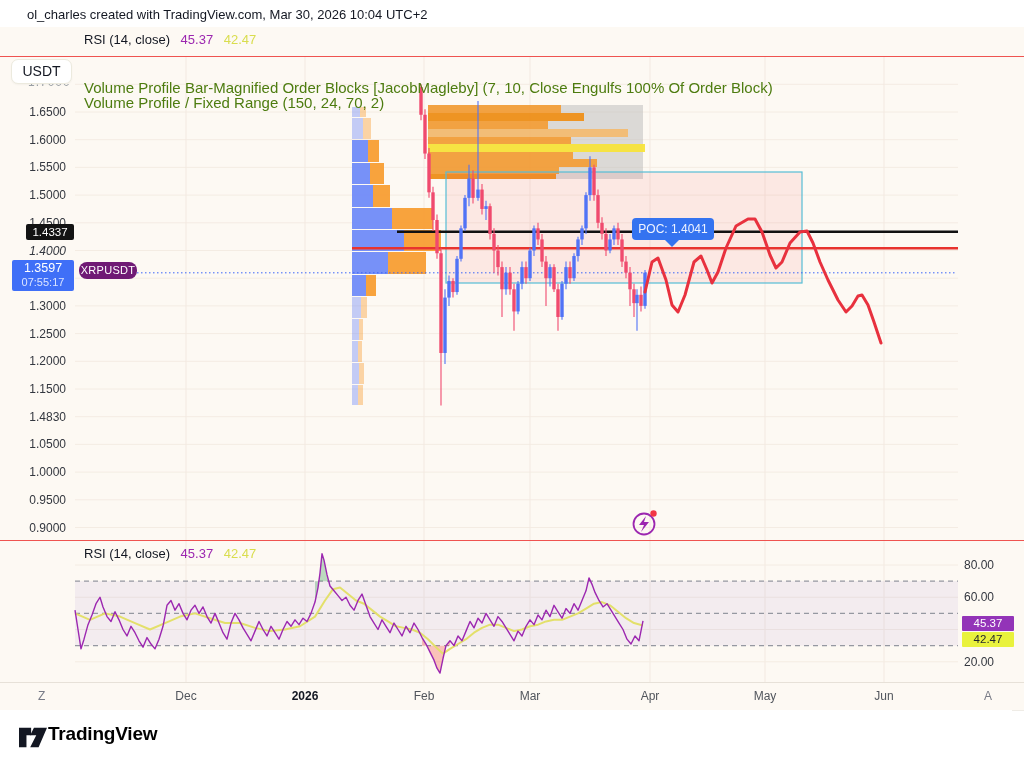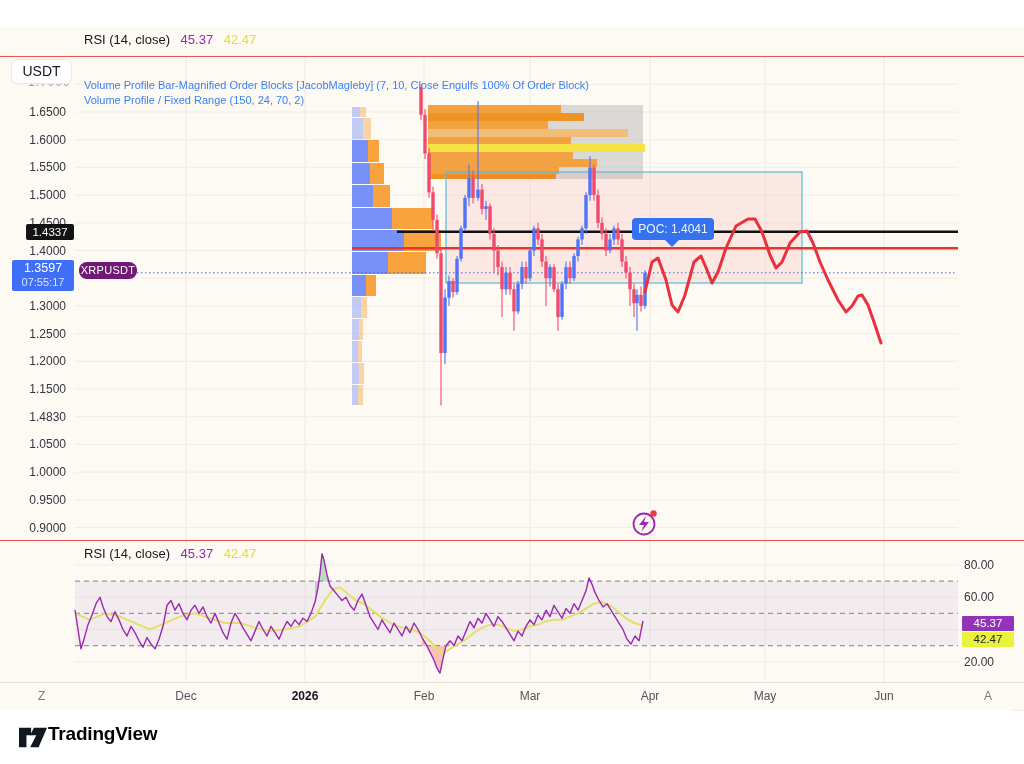--- a/index.html
+++ b/index.html
@@ -12,21 +12,21 @@
   .legend{font-size:13px;white-space:nowrap;}
   .leg-title{color:#131722;}
   .val-purple{color:#9c27b0;margin-left:7px;}
   .val-yellow{color:#d9dd4e;margin-left:7px;}
   .usdt-btn{left:11px;top:59px;width:61px;height:25px;background:#fff;border:1px solid #eceade;
             border-radius:7px;font-size:14px;color:#131722;text-align:center;line-height:23px;
             font-family:"Liberation Sans",sans-serif;box-shadow:0 1px 2px rgba(0,0,0,.04);padding:0;}
   .sym-row{left:84px;top:63px;font-size:13px;}
   .sym-row .blue{color:#2962ff;}
   .sym-row .k{color:#131722;margin-left:6px;}
-  .ind-row{left:84px;font-size:11px;color:#3b82f6;white-space:nowrap;}
+  .ind-row{left:84px;font-size:15px;color:#4d7c0f;white-space:nowrap;}
   .price-axis{left:0;top:57px;width:74px;height:483px;}
   .pl{position:absolute;right:8px;width:60px;text-align:right;font-size:12px;color:#33373f;}
   .clip-label{left:28px;top:84px;width:42px;height:6px;overflow:hidden;}
   .clip-label span{display:block;margin-top:-9px;font-size:12px;color:#9aa0a6;letter-spacing:1px;}
   .badge-black{left:26px;top:224px;width:48px;height:16px;background:#131313;color:#fff;
                font-size:11.5px;text-align:center;line-height:16px;border-radius:2px;}
   .badge-blue{left:12px;top:260px;width:62px;height:31px;background:#3f6ff7;color:#fff;
               border-radius:2px;text-align:center;}
   .badge-blue .p{font-size:12.5px;line-height:16px;}
   .badge-blue .cd{font-size:11px;line-height:13px;color:#dbe4ff;}
@@ -47,20 +47,21 @@
   .tl.bold{font-weight:700;color:#131722;}
   .edge{position:absolute;top:7px;font-size:12px;color:#787b86;}
   .footer{left:0;top:710px;width:1012px;height:54px;background:#fff;}
   .brand{position:absolute;left:48px;top:13px;font-size:19px;font-weight:700;color:#000;letter-spacing:-.2px;}
   .logo-glyph{position:absolute;left:18px;top:13px;}
 </style>
 </head>
 <body>
 
 <div class="stage">
+  <div class="abs attribution">ol_charles created with TradingView.com, Mar 30, 2026 10:04 UTC+2</div>
   <div class="abs pane-bg"></div>
 
   <svg id="chart-svg" class="abs" viewBox="0 0 1024 764">
       <line x1="75" y1="84.29999999999998" x2="958" y2="84.29999999999998" stroke="#f4ece3" stroke-width="1"></line>
       <line x1="75" y1="112" x2="958" y2="112" stroke="#f4ece3" stroke-width="1"></line>
       <line x1="75" y1="139.6999999999999" x2="958" y2="139.6999999999999" stroke="#f4ece3" stroke-width="1"></line>
       <line x1="75" y1="167.39999999999992" x2="958" y2="167.39999999999992" stroke="#f4ece3" stroke-width="1"></line>
       <line x1="75" y1="195.09999999999997" x2="958" y2="195.09999999999997" stroke="#f4ece3" stroke-width="1"></line>
       <line x1="75" y1="222.79999999999995" x2="958" y2="222.79999999999995" stroke="#f4ece3" stroke-width="1"></line>
       <line x1="75" y1="250.5" x2="958" y2="250.5" stroke="#f4ece3" stroke-width="1"></line>
@@ -270,21 +271,21 @@
   <button class="abs usdt-btn">USDT</button>
   <div class="abs ind-row" style="top:79px;">Volume Profile Bar-Magnified Order Blocks [JacobMagleby] (7, 10, Close Engulfs 100% Of Order Block)</div>
   <div class="abs ind-row" style="top:94px;">Volume Profile / Fixed Range (150, 24, 70, 2)</div>
 
   <div class="abs price-axis" id="price-axis">
       <div class="pl" style="top: 48px;">1.6500</div>
       <div class="pl" style="top: 75.7px;">1.6000</div>
       <div class="pl" style="top: 103.4px;">1.5500</div>
       <div class="pl" style="top: 131.1px;">1.5000</div>
       <div class="pl" style="top: 158.8px;">1.4500</div>
-      <div class="pl" style="top: 186.5px;">1.4000</div>
+      <div class="pl" style="top: 186.5px; font-style: italic;">1.4000</div>
       <div class="pl" style="top: 241.9px;">1.3000</div>
       <div class="pl" style="top: 269.6px;">1.2500</div>
       <div class="pl" style="top: 297.3px;">1.2000</div>
       <div class="pl" style="top: 325px;">1.1500</div>
       <div class="pl" style="top: 352.7px;">1.4830</div>
       <div class="pl" style="top: 380.4px;">1.0500</div>
       <div class="pl" style="top: 408.1px;">1.0000</div>
       <div class="pl" style="top: 435.8px;">0.9500</div>
       <div class="pl" style="top: 463.5px;">0.9000</div>
     </div>

